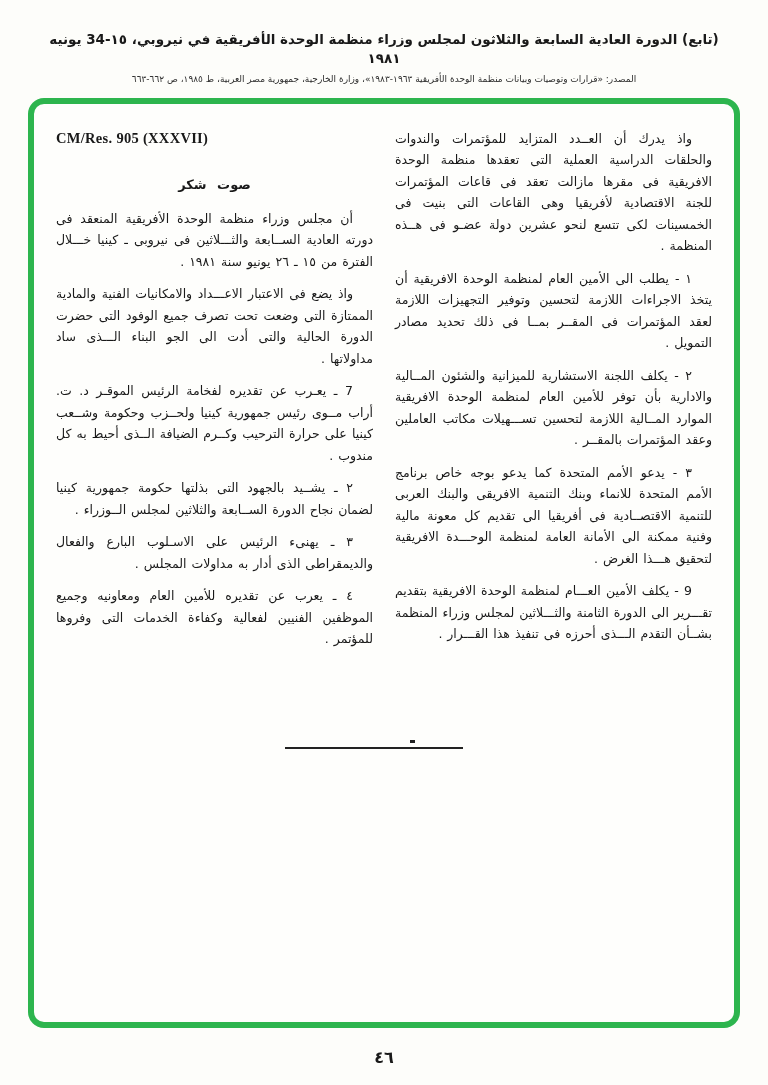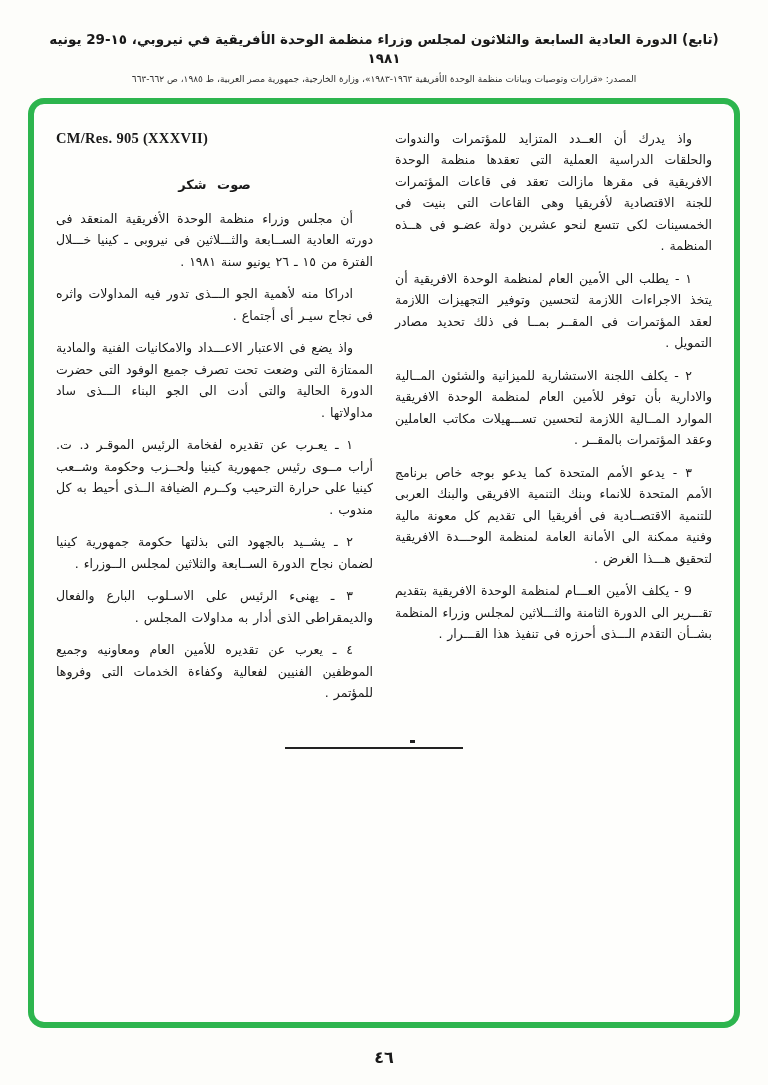--- a/index.html
+++ b/index.html
@@ -105,42 +105,41 @@
     font-weight: bold;
     letter-spacing: 2px;
   }
 </style>
 </head>
 <body>
 
 <div class="page">
 
   <div class="header-area">
-    <div class="header-line">(تابع) الدورة العادية السابعة والثلاثون لمجلس وزراء منظمة الوحدة الأفريقية في نيروبي، ١٥-29 يونيه ١٩٨١</div>
+    <div class="header-line">(تابع) الدورة العادية السابعة والثلاثون لمجلس وزراء منظمة الوحدة الأفريقية في نيروبي، ١٥-34 يونيه ١٩٨١</div>
     <div class="source-line">المصدر: «قرارات وتوصيات وبيانات منظمة الوحدة الأفريقية ١٩٦٣-١٩٨٣»، وزارة الخارجية، جمهورية مصر العربية، ط ١٩٨٥، ص ٦٦٢-٦٦٣</div>
   </div>
 
   <div class="green-box">
     <div class="columns">
 
       <section class="col">
         <p>واذ يدرك أن العــدد المتزايد للمؤتمرات والندوات والحلقات الدراسية العملية التى تعقدها منظمة الوحدة الافريقية فى مقرها مازالت تعقد فى قاعات المؤتمرات للجنة الاقتصادية لأفريقيا وهى القاعات التى بنيت فى الخمسينات لكى تتسع لنحو عشرين دولة عضـو فى هــذه المنظمة .</p>
         <p>١ - يطلب الى الأمين العام لمنظمة الوحدة الافريقية أن يتخذ الاجراءات اللازمة لتحسين وتوفير التجهيزات اللازمة لعقد المؤتمرات فى المقــر بمــا فى ذلك تحديد مصادر التمويل .</p>
         <p>٢ - يكلف اللجنة الاستشارية للميزانية والشئون المــالية والادارية بأن توفر للأمين العام لمنظمة الوحدة الافريقية الموارد المــالية اللازمة لتحسين تســـهيلات مكاتب العاملين وعقد المؤتمرات بالمقــر .</p>
         <p>٣ - يدعو الأمم المتحدة كما يدعو بوجه خاص برنامج الأمم المتحدة للانماء وبنك التنمية الافريقى والبنك العربى للتنمية الاقتصــادية فى أفريقيا الى تقديم كل معونة مالية وفنية ممكنة الى الأمانة العامة لمنظمة الوحـــدة الافريقية لتحقيق هـــذا الغرض .</p>
         <p>9 - يكلف الأمين العـــام لمنظمة الوحدة الافريقية بتقديم تقـــرير الى الدورة الثامنة والثـــلاثين لمجلس وزراء المنظمة بشــأن التقدم الـــذى أحرزه فى تنفيذ هذا القـــرار .</p>
       </section>
 
       <section class="col">
         <div class="res-code">CM/Res. 905 (XXXVII)</div>
         <h2 class="res-title">صوت شكر</h2>
         <p>أن مجلس وزراء منظمة الوحدة الأفريقية المنعقد فى دورته العادية الســابعة والثـــلاثين فى نيروبى ـ كينيا خـــلال الفترة من ١٥ ـ ٢٦ يونيو سنة ١٩٨١ .</p>
-        <p>ادراكا منه لأهمية الجو الـــذى تدور فيه المداولات واثره فى نجاح سيـر أى أجتماع .</p>
         <p>واذ يضع فى الاعتبار الاعـــداد والامكانيات الفنية والمادية الممتازة التى وضعت تحت تصرف جميع الوفود التى حضرت الدورة الحالية والتى أدت الى الجو البناء الـــذى ساد مداولاتها .</p>
-        <p>١ ـ يعـرب عن تقديره لفخامة الرئيس الموقـر د. ت. أراب مــوى رئيس جمهورية كينيا ولحــزب وحكومة وشــعب كينيا على حرارة الترحيب وكــرم الضيافة الــذى أحيط به كل مندوب .</p>
+        <p>7 ـ يعـرب عن تقديره لفخامة الرئيس الموقـر د. ت. أراب مــوى رئيس جمهورية كينيا ولحــزب وحكومة وشــعب كينيا على حرارة الترحيب وكــرم الضيافة الــذى أحيط به كل مندوب .</p>
         <p>٢ ـ يشــيد بالجهود التى بذلتها حكومة جمهورية كينيا لضمان نجاح الدورة الســابعة والثلاثين لمجلس الــوزراء .</p>
         <p>٣ ـ يهنىء الرئيس على الاسـلوب البارع والفعال والديمقراطى الذى أدار به مداولات المجلس .</p>
         <p>٤ ـ يعرب عن تقديره للأمين العام ومعاونيه وجميع الموظفين الفنيين لفعالية وكفاءة الخدمات التى وفروها للمؤتمر .</p>
       </section>
 
     </div>
 
     <div class="divider-wrap">
       <div class="divider-dot"></div>
       <div class="divider-line"></div>

